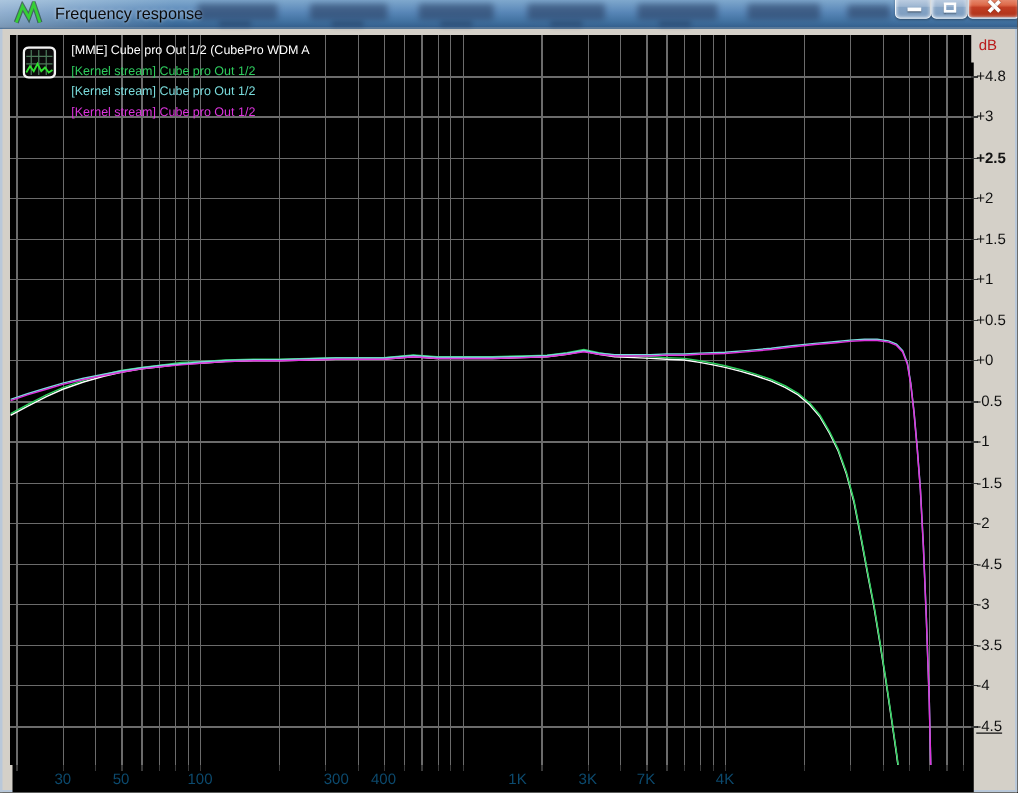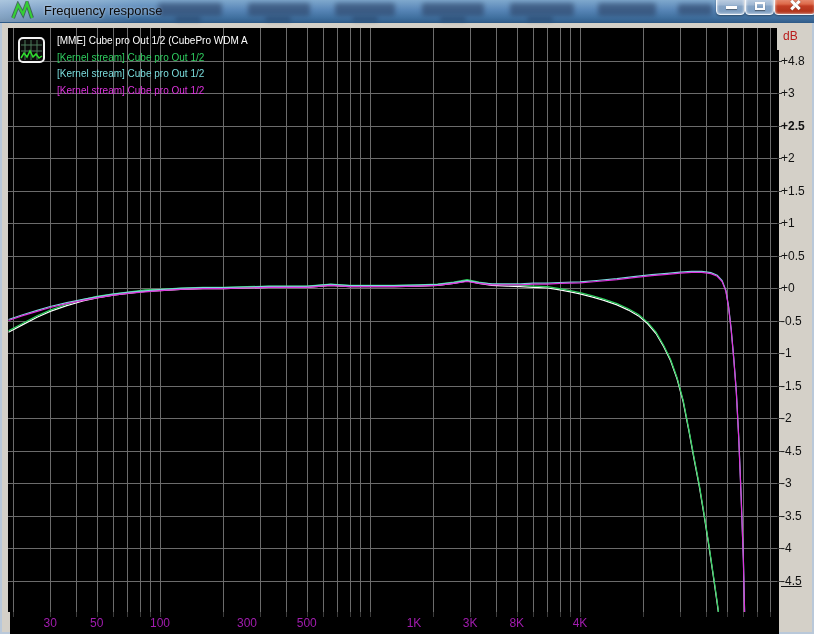--- a/index.html
+++ b/index.html
@@ -37,21 +37,21 @@
     border-left:2px solid #b9c8d9;border-right:2px solid #b9c8d9;border-bottom:2px solid #b9c8d9;
     box-sizing:border-box;}
   #plot-bg{position:absolute;left:8px;top:28px;width:769px;height:584px;background:#000;z-index:0;}
   #chart-svg{position:absolute;left:0;top:0;width:814px;height:634px;z-index:1;pointer-events:none;}
   
   #legend{position:absolute;left:0;top:0;z-index:3;}
   #legend-icon-button{position:absolute;left:18px;top:37px;width:27px;height:26px;cursor:pointer;}
   #legend-texts{position:absolute;left:57px;top:33px;font-size:10px;line-height:16.5px;white-space:nowrap;}
   
   .db-label{position:absolute;left:781px;font-size:12px;color:#111;z-index:2;white-space:nowrap;}
-  .freq-label{position:absolute;top:616px;font-size:12px;color:#a21caf;z-index:2;
+  .freq-label{position:absolute;top:616px;font-size:12px;color:#0c4a6e;z-index:2;
     transform:translateX(-50%);white-space:nowrap;text-align:right;}
   #db-unit-label{position:absolute;left:783px;top:29px;font-size:12px;color:#b91c1c;z-index:2;}
   
   #watermark{position:absolute;left:638px;top:556px;width:176px;z-index:5;text-align:center;
     line-height:1;pointer-events:none;}
   #watermark-cn{font-size:39px;font-weight:bold;color:#16417e;letter-spacing:-3px;
     font-family:"DejaVu Sans",sans-serif;
     text-shadow:-2px 0 0 #fff,2px 0 0 #fff,0 -2px 0 #fff,0 2px 0 #fff,
       -2px -2px 0 #fff,2px 2px 0 #fff,-2px 2px 0 #fff,2px -2px 0 #fff;}
 </style>
@@ -245,22 +245,22 @@
       <span class="db-label" style="top: 443.5px;">-4.5</span>
       <span class="db-label" style="top: 476px;">-3</span>
       <span class="db-label" style="top: 508.5px;">-3.5</span>
       <span class="db-label" style="top: 541px;">-4</span>
       <span class="db-label" style="top: 573.5px; text-decoration: underline;">-4.5</span>
     </div>
   <div id="bottom-axis">
       <span class="freq-label" style="left: 50.1955px;">30</span>
       <span class="freq-label" style="left: 96.7837px;">50</span>
       <span class="freq-label" style="left: 160px;">100</span>
-      <span class="freq-label" style="left: 247px;">300</span>
-      <span class="freq-label" style="left: 306.784px;">500</span>
+      <span class="freq-label" style="left: 269px;">300</span>
+      <span class="freq-label" style="left: 306.784px;">400</span>
       <span class="freq-label" style="left: 370px; margin-left: 44px;">1K</span>
       <span class="freq-label" style="left: 470.195px;">3K</span>
-      <span class="freq-label" style="left: 516.784px;">8K</span>
+      <span class="freq-label" style="left: 516.784px;">7K</span>
       <span class="freq-label" style="left: 580px;">4K</span>
     </div>
 
 
 </div>
 
 </body></html>

